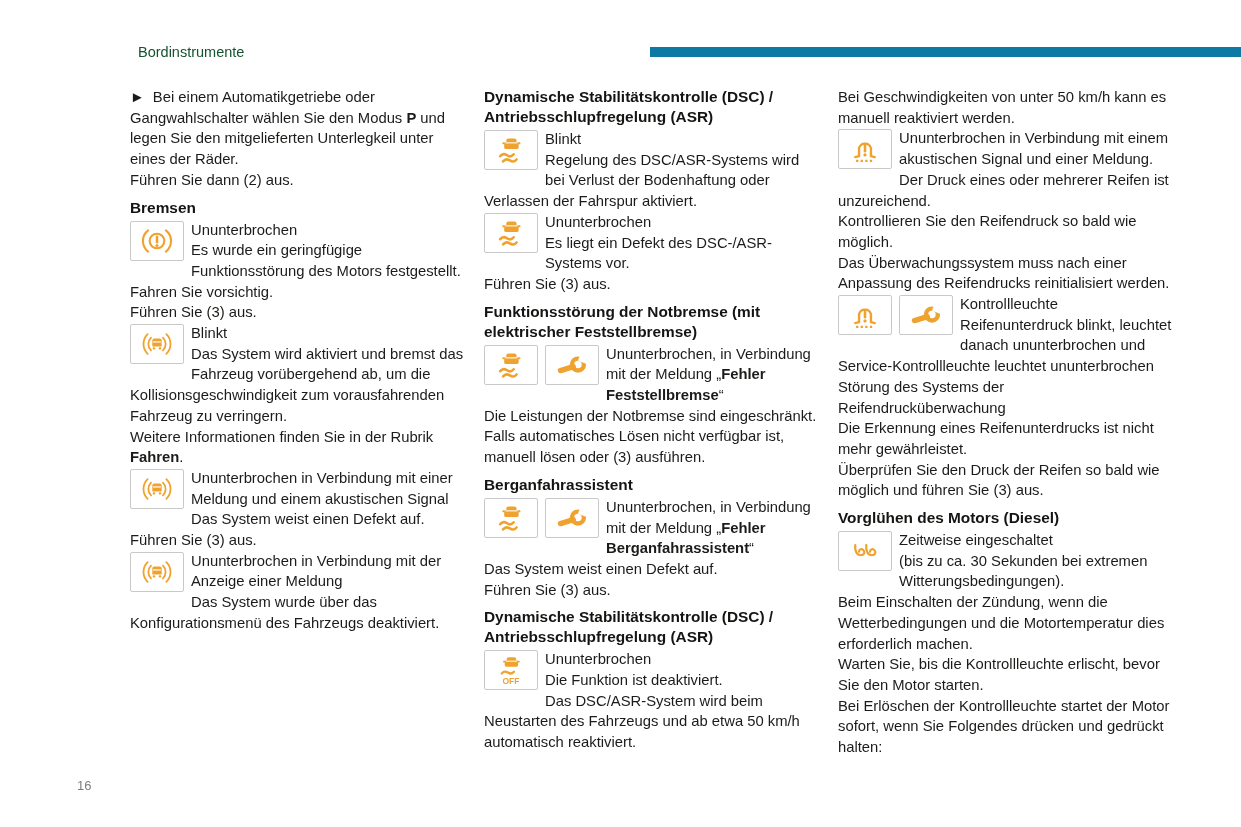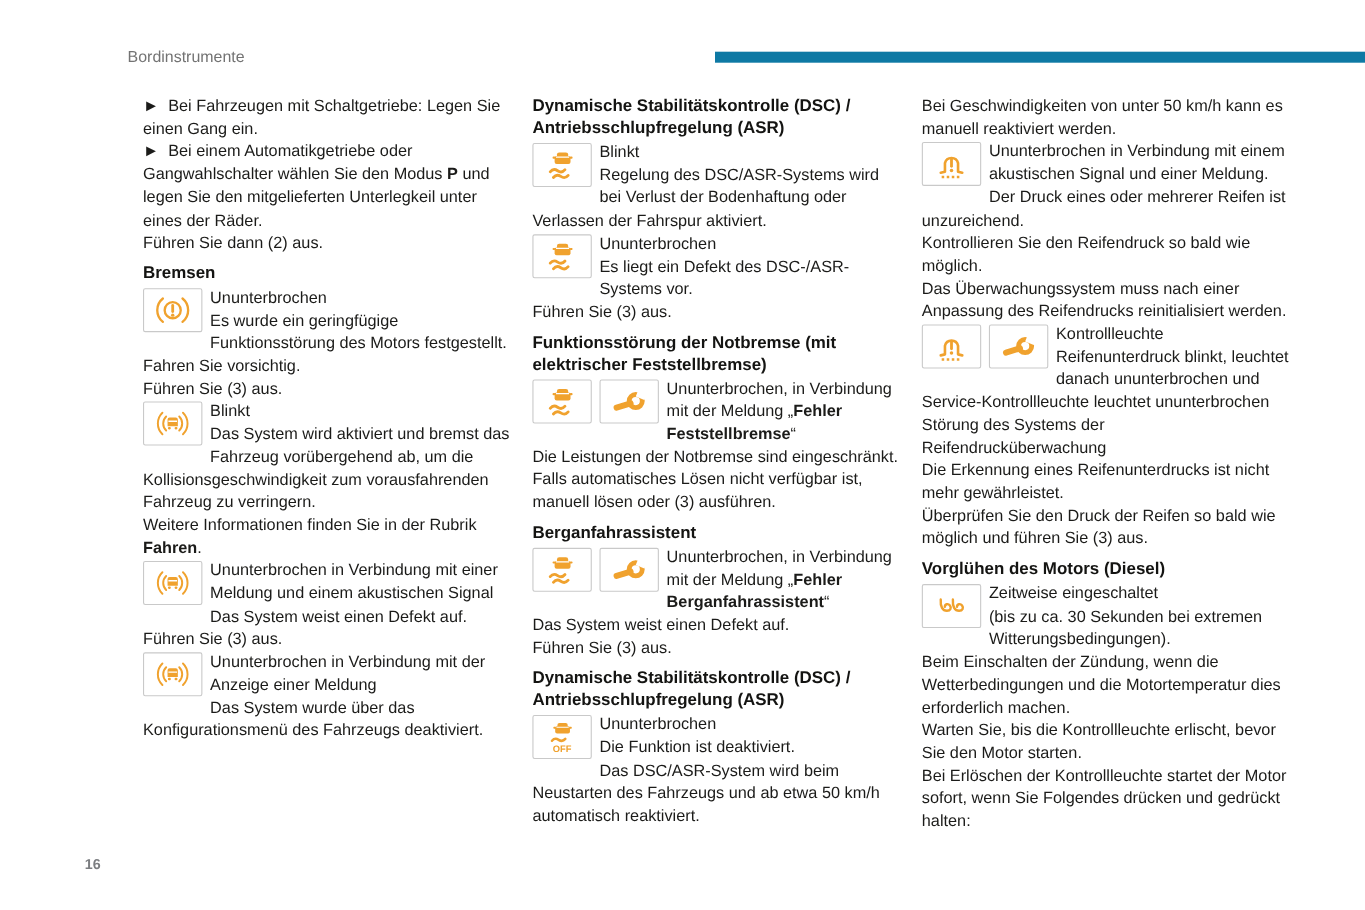--- a/index.html
+++ b/index.html
@@ -1,21 +1,21 @@
 <!DOCTYPE html>
 <html lang="de"><head>
 <meta charset="utf-8">
 <style>
   html,body{margin:0;padding:0;}
   body{
     width:1241px;height:827px;position:relative;background:#ffffff;
     font-family:"Liberation Sans",sans-serif;color:#1b1b19;overflow:hidden;
   }
   .header-title{
-    position:absolute;left:116px;top:44px;font-size:14.5px;color:#737373;
+    position:absolute;left:138px;top:44px;font-size:14.5px;color:#14532d;
   }
   .accent-bar{
     position:absolute;left:650px;top:47px;width:591px;height:10px;background:#0e79a4;
   }
   .columns{
     position:absolute;left:130px;top:87px;display:flex;gap:20px;
   }
   .col{width:334px;font-size:14.8px;line-height:20.7px;}
   .col p{margin:0;white-space:pre-wrap;}
   .col p.has-icons{clear:left;}
@@ -24,33 +24,32 @@
     font-weight:bold;
   }
   .col > :first-child{margin-top:0;}
   .iconbox{
     float:left;width:54px;height:40px;box-sizing:border-box;
     border:1px solid #c9c9c9;border-radius:2px;background:#fff;
     margin:1px 7px 2px 0;display:flex;align-items:center;justify-content:center;
   }
   .iconbox svg{display:block;}
   .page-number{
-    position:absolute;left:77px;top:778px;font-size:13px;font-weight:bold;color:#7b7d80;
+    position:absolute;left:77px;top:778px;font-size:13px;font-weight:normal;color:#7b7d80;
   }
   b{font-weight:bold;}
 </style>
 </head>
 <body>
 
 <div class="header-title">Bordinstrumente</div>
 <div class="accent-bar"></div>
 
 <div class="columns">
     <div class="col">
-      <p class=""><span>►  Bei Fahrzeugen mit Schaltgetriebe: Legen Sie einen Gang ein.</span></p>
       <p class=""><span>►  Bei einem Automatikgetriebe oder Gangwahlschalter wählen Sie den Modus </span><b>P</b><span> und legen Sie den mitgelieferten Unterlegkeil unter eines der Räder.</span></p>
       <p class=""><span>Führen Sie dann (2) aus.</span></p>
       <h3>Bremsen</h3>
       <p class="has-icons"><span class="iconbox"><svg width="34" height="34" viewBox="0 0 40 40">
       <g fill="none" stroke="#f0a22e" stroke-width="2.5" stroke-linecap="round">
         <circle cx="20" cy="20" r="8.6"></circle>
         <path d="M9.5 7.5 A16 16 0 0 0 9.5 32.5"></path>
         <path d="M30.5 7.5 A16 16 0 0 1 30.5 32.5"></path>
       </g>
       <line x1="20" y1="15" x2="20" y2="21.5" stroke="#f0a22e" stroke-width="3" stroke-linecap="round"></line>

